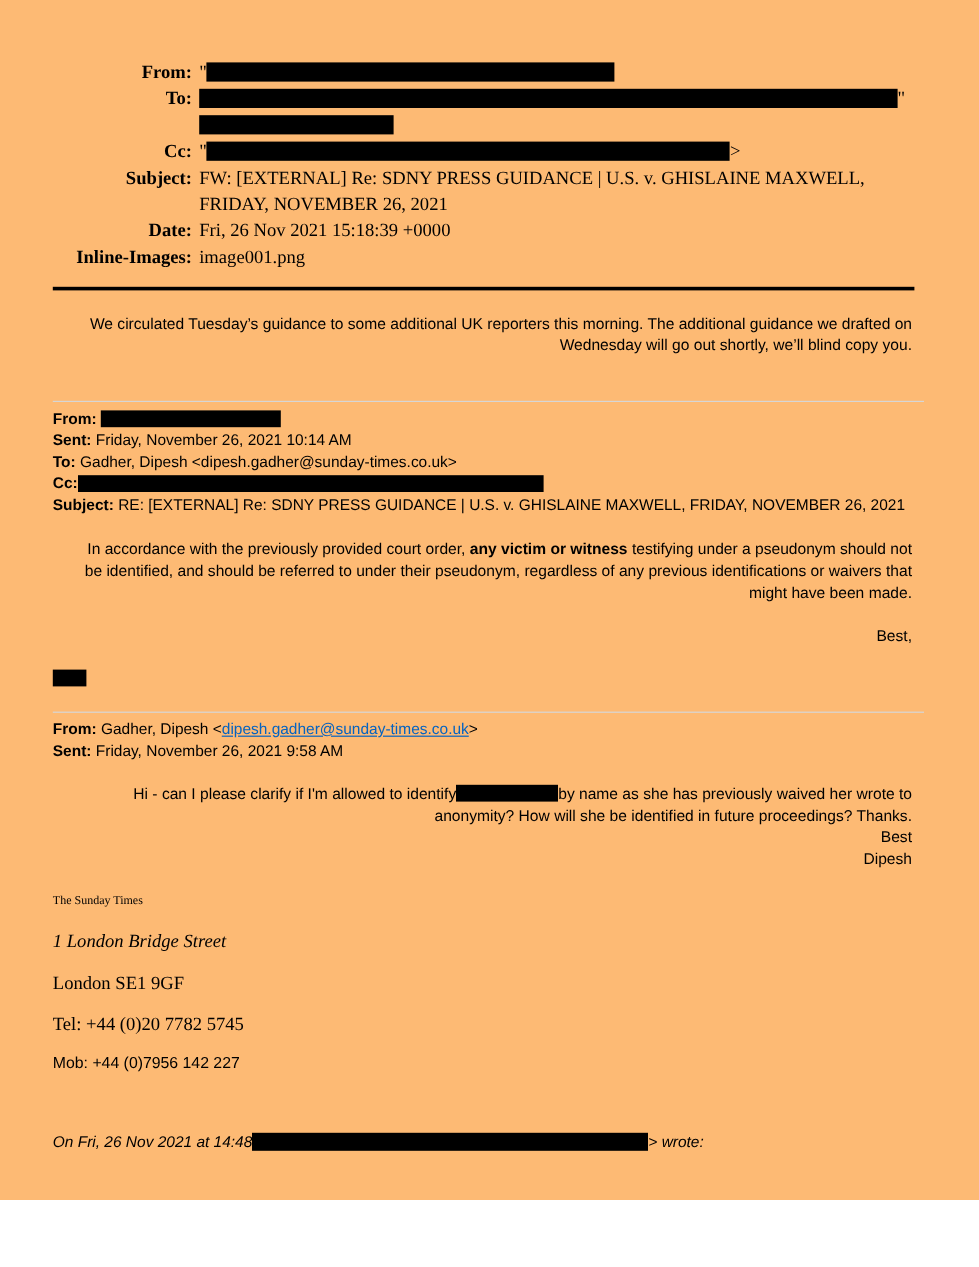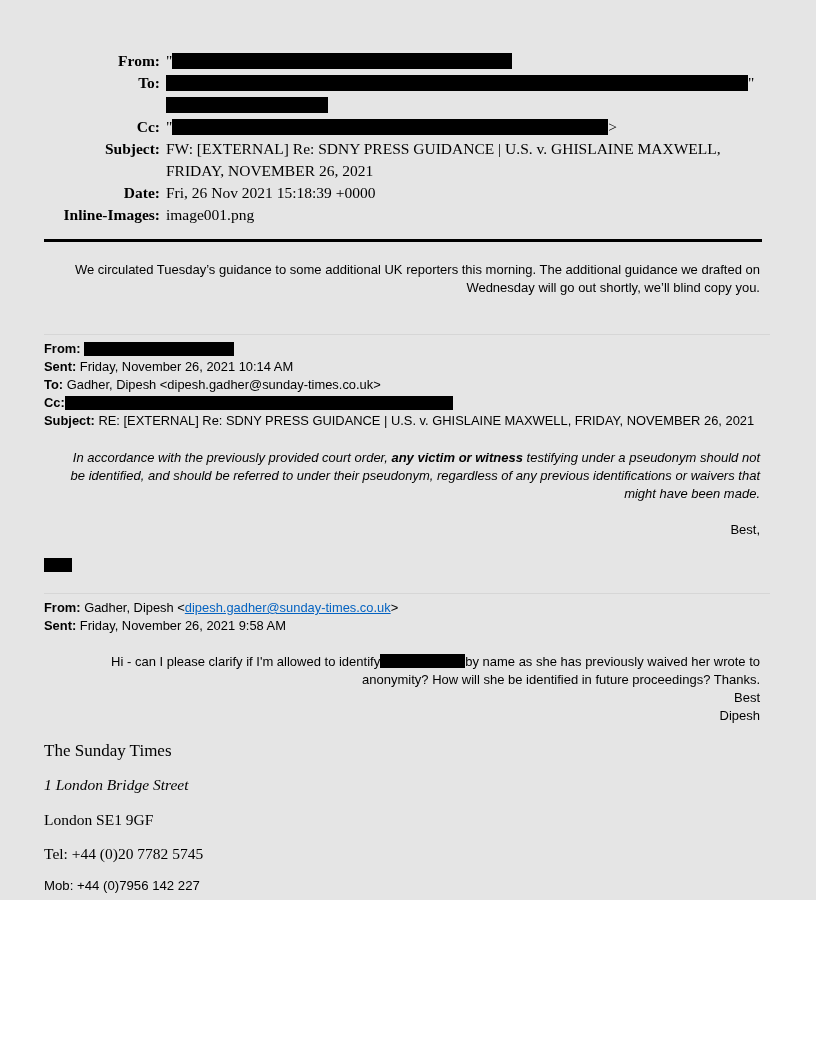--- a/index.html
+++ b/index.html
@@ -1,16 +1,16 @@
 <!DOCTYPE html>
 <html><head>
 <meta charset="utf-8">
 <style>
   html,body{margin:0;padding:0;background:#ffffff;}
-  .page{position:relative;width:816px;height:900px;background:#e5e5e5;color:#000;overflow:hidden;
+  .page{position:relative;width:816px;height:1000px;background:#fdba74;color:#000;overflow:hidden;
         font-family:"Liberation Sans",sans-serif;}
   
   .hdr{margin-top:50px;font-family:"Liberation Serif",serif;font-size:15.5px;line-height:22px;
        display:grid;grid-template-columns:160px 1fr;column-gap:6px;}
   .hlabel{font-weight:bold;text-align:right;white-space:nowrap;}
   .hvalue{white-space:normal;}
   .subject-val{max-width:600px;display:block;}
   
   .redact{display:inline-block;background:#000;}
   .rb-h{height:16px;vertical-align:-3px;}
@@ -26,27 +26,27 @@
   .lr1{margin-top:37px;}
   .lr2{margin-top:21px;}
   
   .content{padding:0 46px 0 44px;}
   .body{font-size:13px;line-height:18px;margin:10px;text-align:right;}
   .line{white-space:nowrap;}
   .intro{margin-top:19px;}
   .qhdr{margin-top:5px;font-size:12.9px;line-height:18px;}
   .qhdr .line{white-space:nowrap;}
   .qlabel{font-weight:bold;}
-  .para2{margin-top:19px;font-style:italic;}
+  .para2{margin-top:19px;}
   .closing{margin-top:18px;}
   .para3{margin-top:18px;}
   a.email-link{color:#0563c1;}
   
   .sig p{margin:0;}
-  .sig-company{font-family:"Liberation Serif",serif;font-size:17px;line-height:16px;margin-top:18px !important;}
+  .sig-company{font-family:"Liberation Serif",serif;font-size:10px;line-height:16px;margin-top:18px !important;}
   .sig-serif{font-family:"Liberation Serif",serif;font-size:15.5px;line-height:20px;}
   .sig-a1{margin-top:16px !important;font-style:italic;}
   .sig-a2{margin-top:15px !important;}
   .sig-tel{margin-top:14px !important;}
   .sig-mob{font-family:"Liberation Sans",sans-serif;font-size:13.2px;line-height:17px;margin-top:13px !important;}
   
   .footer-line{margin:49px 0 0 0;font-size:12.9px;line-height:18px;white-space:nowrap;font-style:italic;}
 </style>
 </head>
 <body>

